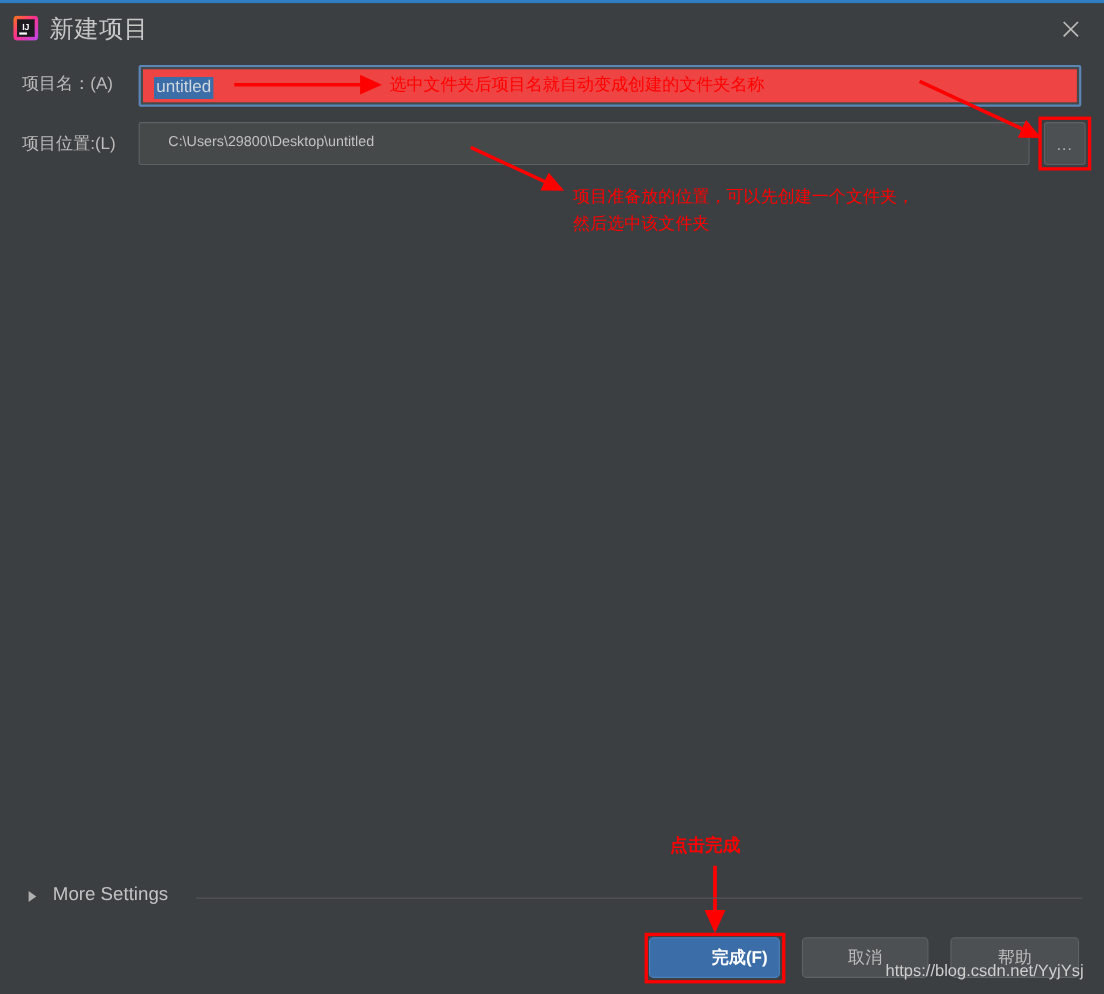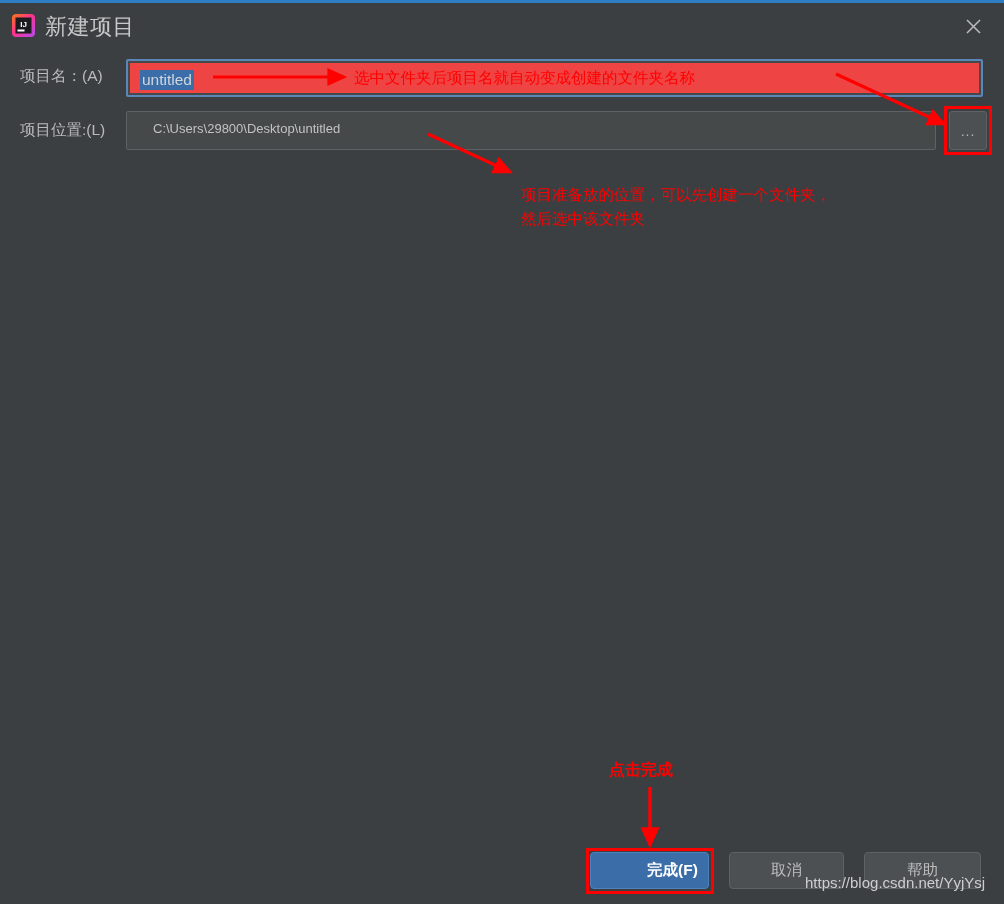--- a/index.html
+++ b/index.html
@@ -114,21 +114,21 @@
 
   
   .anno {
     position: absolute;
     color: #ff0000;
     font-size: 15.5px;
     white-space: nowrap;
     line-height: 24px;
   }
   .anno-1 { left: 354px; top: 66px; }
-  .anno-2 { left: 521px; top: 168px; margin-top: 15px; }
+  .anno-2 { left: 521px; top: 168px; }
   .anno-3 { left: 609px; top: 758px; font-weight: bold; font-size: 16px; }
 
   svg.overlay {
     position: absolute; left: 0; top: 0;
     width: 1004px; height: 904px;
     pointer-events: none;
   }
 
   
   .more-settings-row {
@@ -262,20 +262,25 @@
 
     <line x1="213" y1="77" x2="344" y2="77" stroke="#ff0000" stroke-width="3.2" marker-end="url(#ah)"></line>
 
     <line x1="836" y1="74" x2="944" y2="124" stroke="#ff0000" stroke-width="3.2" marker-end="url(#ah)"></line>
 
     <line x1="428" y1="134" x2="510" y2="172" stroke="#ff0000" stroke-width="3.2" marker-end="url(#ah)"></line>
 
     <line x1="650" y1="787" x2="650" y2="845" stroke="#ff0000" stroke-width="3.4" marker-end="url(#ah)"></line>
   </svg>
 
+  <div class="more-settings-row">
+    <div class="ms-triangle"></div>
+    <div class="ms-label">More Settings</div>
+    <div class="ms-line"></div>
+  </div>
 
   <div class="btn btn-finish">完成(F)</div>
   <div class="redbox-finish"></div>
   <div class="btn btn-cancel">取消</div>
   <div class="btn btn-help">帮助</div>
 
   <div class="watermark">https://blog.csdn.net/YyjYsj</div>
 
 </div>
 

